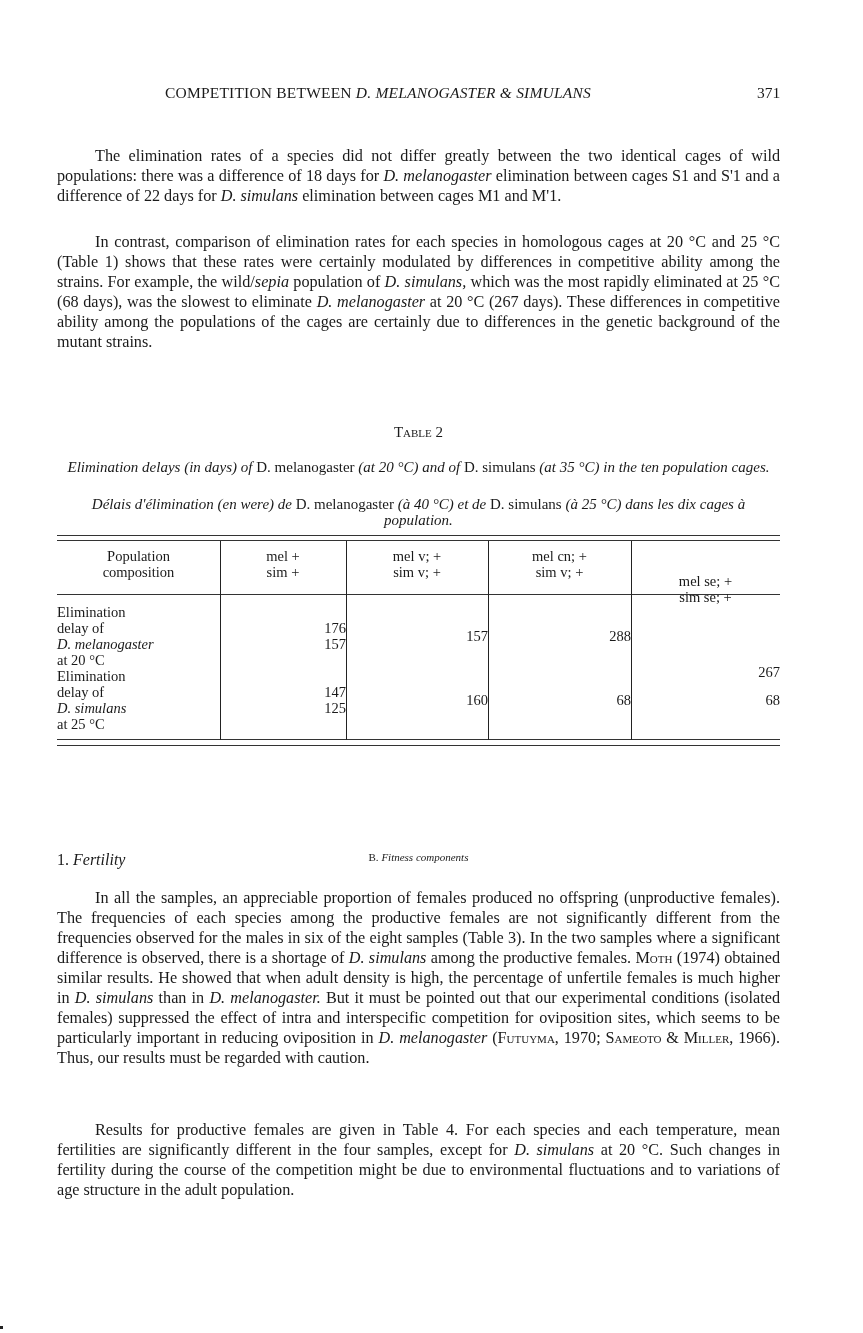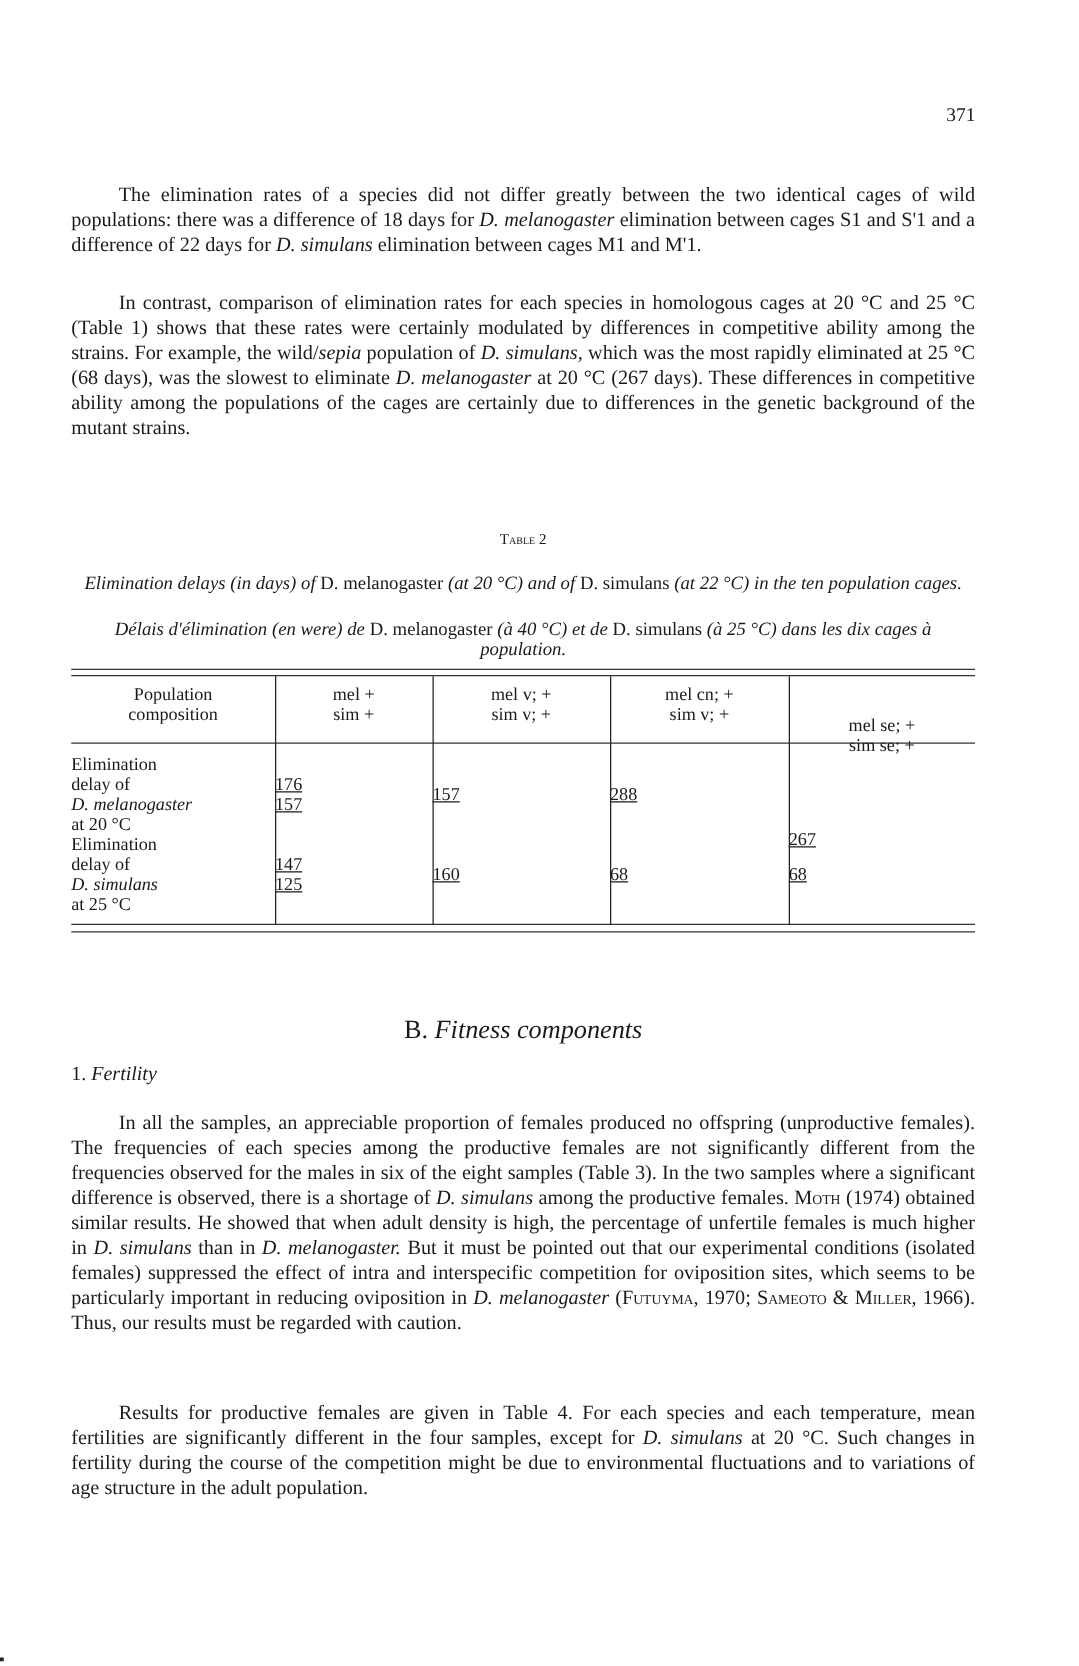--- a/index.html
+++ b/index.html
@@ -12,39 +12,40 @@
           text-align: justify; text-indent: 38px; margin: 0; }
   .para i, .cap i { font-style: italic; }
   .sc { font-variant: small-caps; }
   .center { position: absolute; left: 57px; width: 723px; text-align: center; }
   .cap { position: absolute; left: 57px; width: 723px; font-size: 15px; line-height: 16px; text-align: center; }
   .cap .it { font-style: italic; }
   .rule { position: absolute; left: 57px; width: 723px; height: 0; border-top: 1.5px solid #333; }
   .vline { position: absolute; top: 541px; height: 199px; width: 0; border-left: 1.3px solid #222; }
   .cell { position: absolute; font-size: 14.5px; line-height: 16px; }
   .cell.c { text-align: center; }
-  .num { position: absolute; font-size: 14.5px; line-height: 16px; text-align: left; text-decoration: underline; }
-  .sec-heading { font-size: 21px; }
+  .num { position: absolute; font-size: 14.5px; line-height: 16px; text-align: right; }
+  .sec-heading { font-size: 11px; margin-top: 40px; }
   .subsec { position: absolute; left: 57px; font-size: 16px; }
   .bottom-mark { position: absolute; left: 0; top: 1326px; width: 3px; height: 3px; background: #222; }
 </style>
 </head>
 <body>
 
 <div class="running-head">
+  <span class="title"><span>COMPETITION BETWEEN </span><i>D. MELANOGASTER &amp; SIMULANS</i></span>
   <span class="pageno">371</span>
 </div>
 
 <p class="para" style="top:146px;"><span>The elimination rates of a species did not differ greatly between the two identical cages of wild populations: there was a difference of 18 days for </span><i>D. melanogaster</i><span> elimination between cages S1 and S'1 and a difference of 22 days for </span><i>D. simulans</i><span> elimination between cages M1 and M'1.</span></p>
 
 <p class="para" style="top:232px;"><span>In contrast, comparison of elimination rates for each species in homologous cages at 20 °C and 25 °C (Table 1) shows that these rates were certainly modulated by differences in competitive ability among the strains. For example, the wild/</span><i>sepia</i><span> population of </span><i>D. simulans,</i><span> which was the most rapidly eliminated at 25 °C (68 days), was the slowest to eliminate </span><i>D. melanogaster</i><span> at 20 °C (267 days). These differences in competitive ability among the populations of the cages are certainly due to differences in the genetic background of the mutant strains.</span></p>
 
-<div class="center sc" style="top:424px; font-size:12px;">Table 2</div>
+<div class="center sc" style="top:424px; font-size:15px;">Table 2</div>
 
-<div class="cap" style="top:459px;"><span class="it">Elimination delays (in days) of </span><span>D. melanogaster</span><span class="it"> (at 20 °C) and of </span><span>D. simulans</span><span class="it"> (at 22 °C) in the ten population cages.</span></div>
+<div class="cap" style="top:459px;"><span class="it">Elimination delays (in days) of </span><span>D. melanogaster</span><span class="it"> (at 20 °C) and of </span><span>D. simulans</span><span class="it"> (at 35 °C) in the ten population cages.</span></div>
 
 <div class="cap" style="top:496px;"><span class="it">Délais d'élimination (en were) de </span><span>D. melanogaster</span><span class="it"> (à 40 °C) et de </span><span>D. simulans</span><span class="it"> (à 25 °C) dans les dix cages à population.</span></div>
 
 <div>
   <div class="rule" style="top:535px;"></div>
   <div class="rule" style="top:540px;"></div>
   <div class="rule" style="top:594px;"></div>
   <div class="rule" style="top:739px;"></div>
   <div class="rule" style="top:745px;"></div>
 

